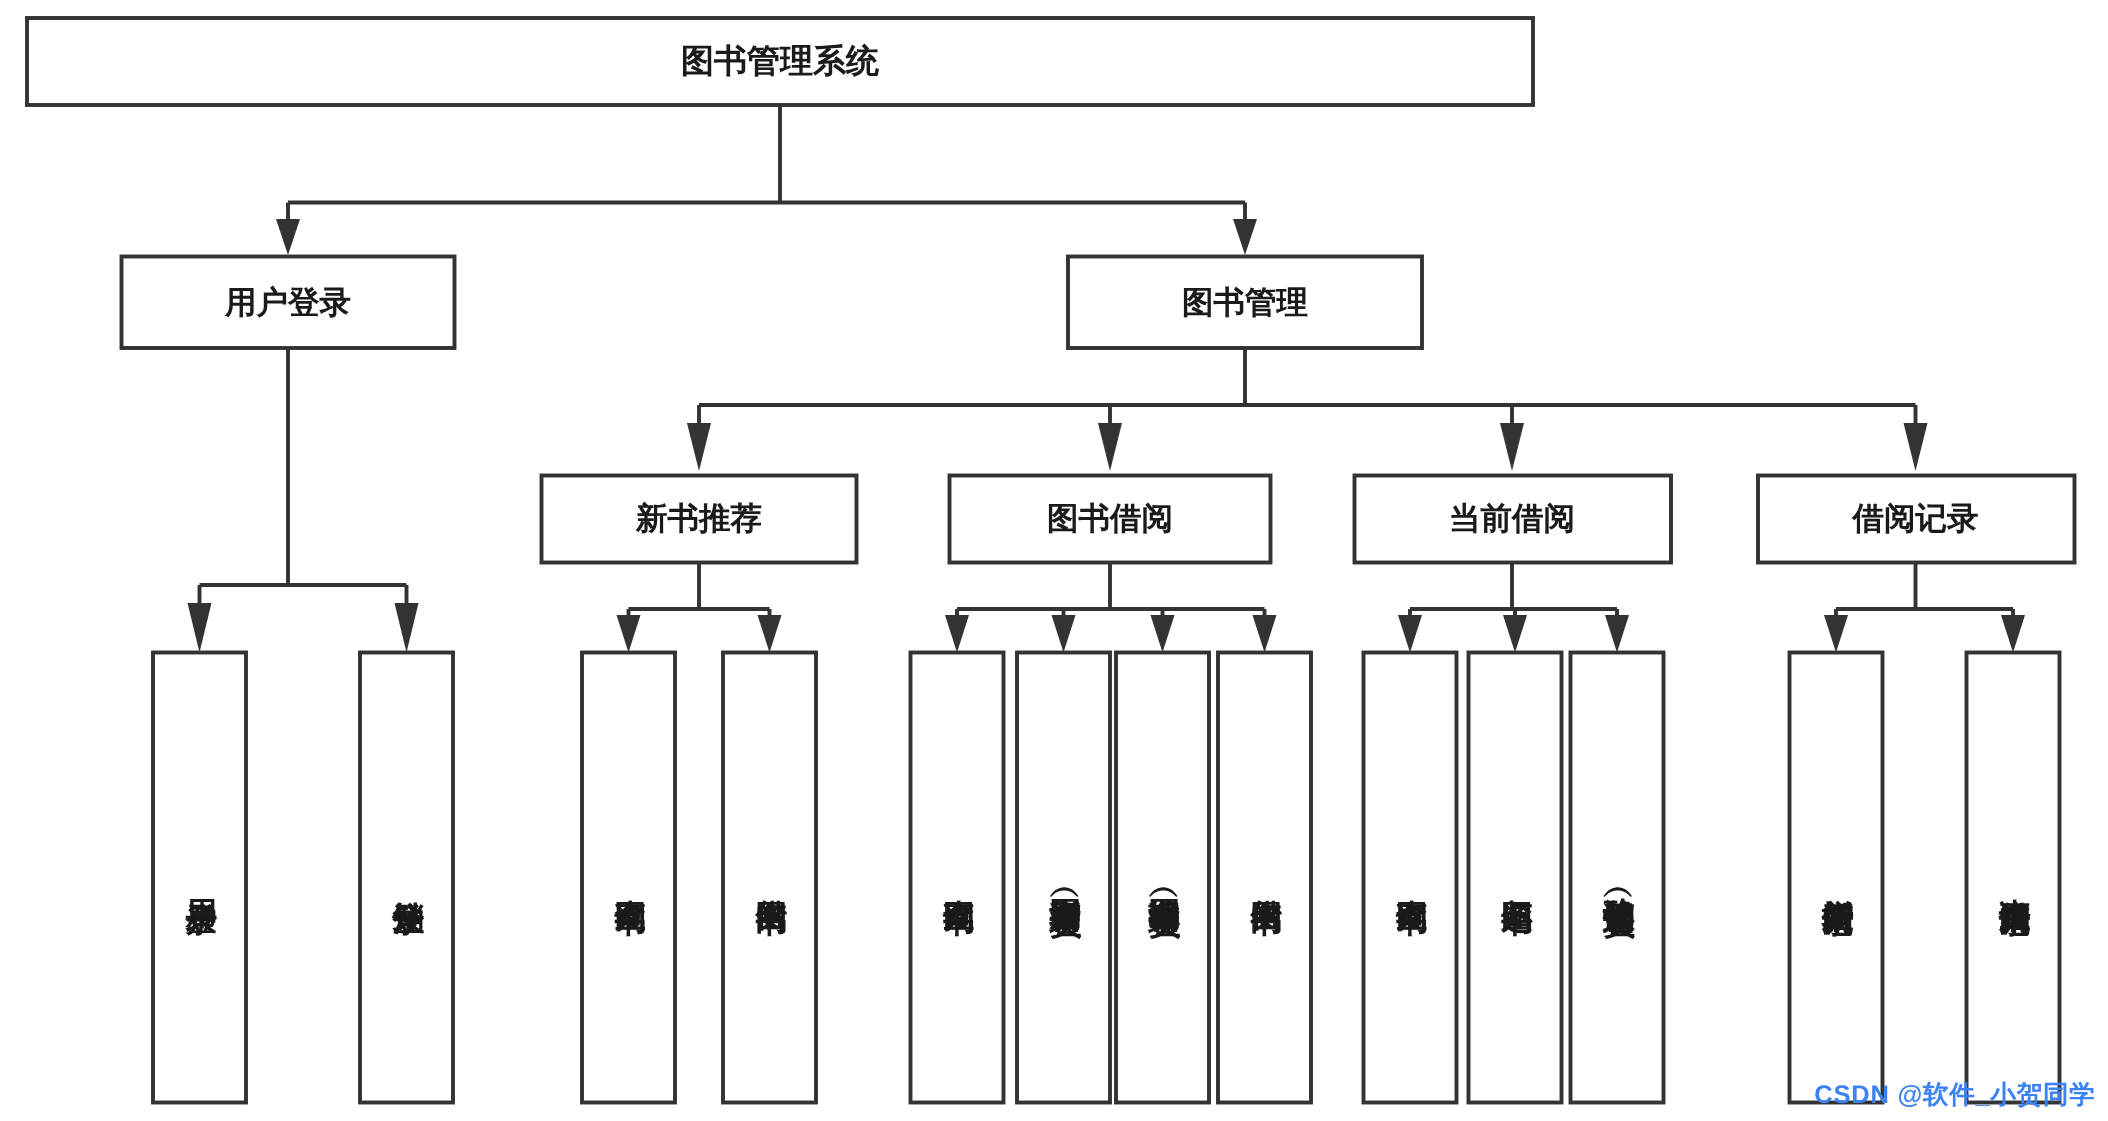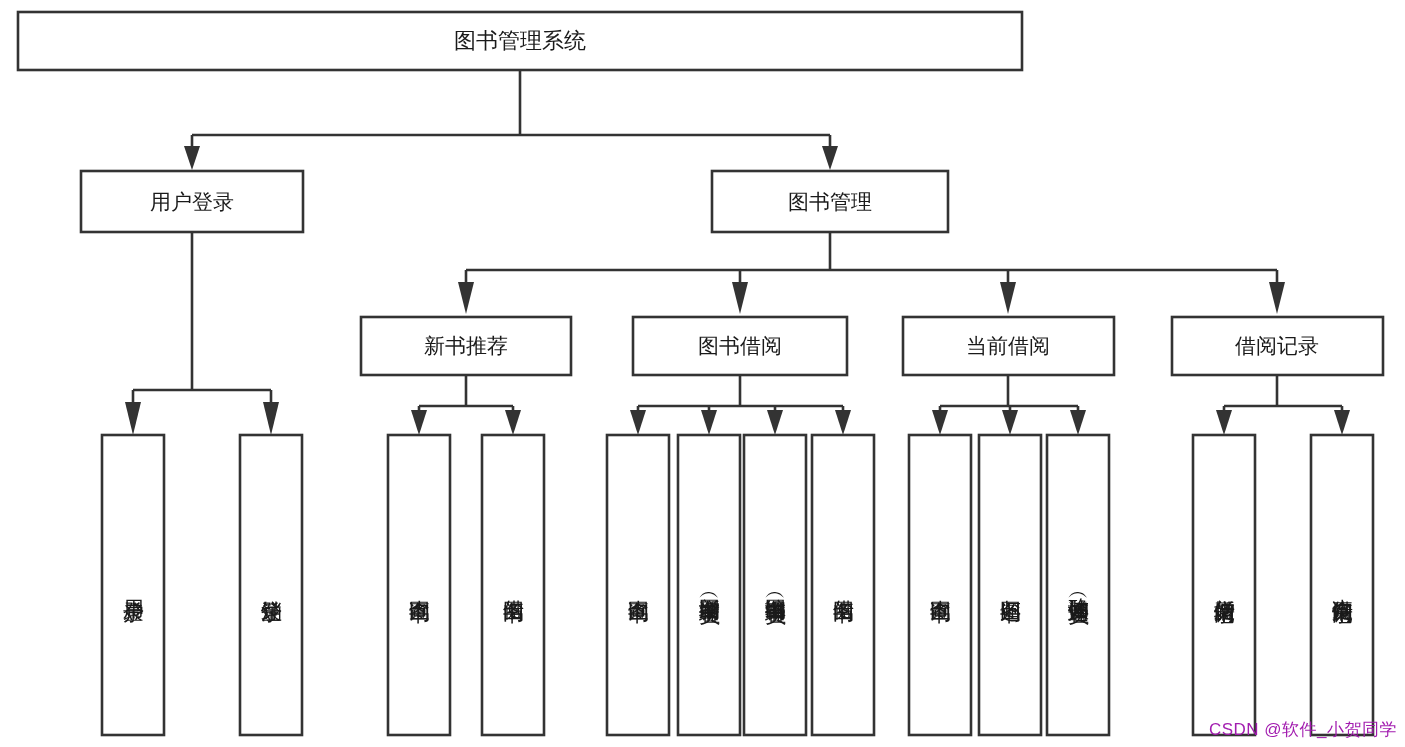--- a/index.html
+++ b/index.html
@@ -11,20 +11,21 @@
     width: 1405px;
     height: 747px;
     font-family: "Liberation Sans", "DejaVu Sans", sans-serif;
     overflow: hidden;
   }
   #diagram-root {
     position: relative;
     width: 1405px;
     height: 747px;
     background: #ffffff;
+    font-weight: bold;
   }
   svg.flow {
     position: absolute;
     top: 0;
     left: 0;
     width: 1405px;
     height: 747px;
     display: block;
   }
   .node-rect {
@@ -71,21 +72,21 @@
     text-align: center;
     white-space: nowrap;
     pointer-events: none;
   }
   #watermark {
     position: absolute;
     right: 8px;
     bottom: 6px;
     font-family: "Liberation Sans", "DejaVu Sans", sans-serif;
     font-size: 17px;
-    color: #a21caf;
+    color: #3b82f6;
     letter-spacing: 0.5px;
     white-space: nowrap;
   }
 </style>
 </head>
 <body>
 
 <div id="diagram-root">
 
   <svg class="flow" viewBox="0 0 1405 747" xmlns="http://www.w3.org/2000/svg">

